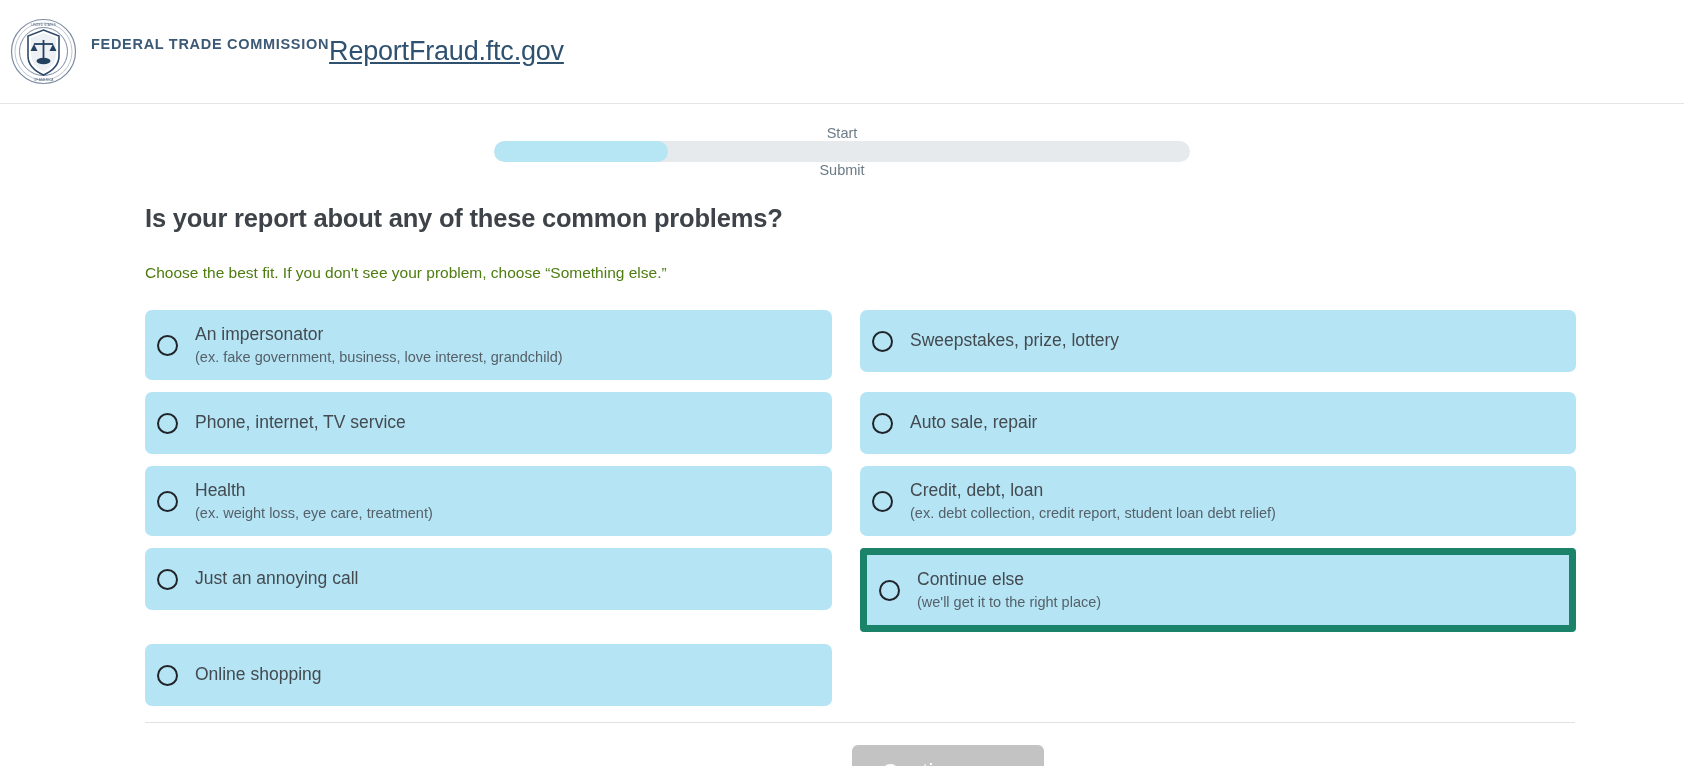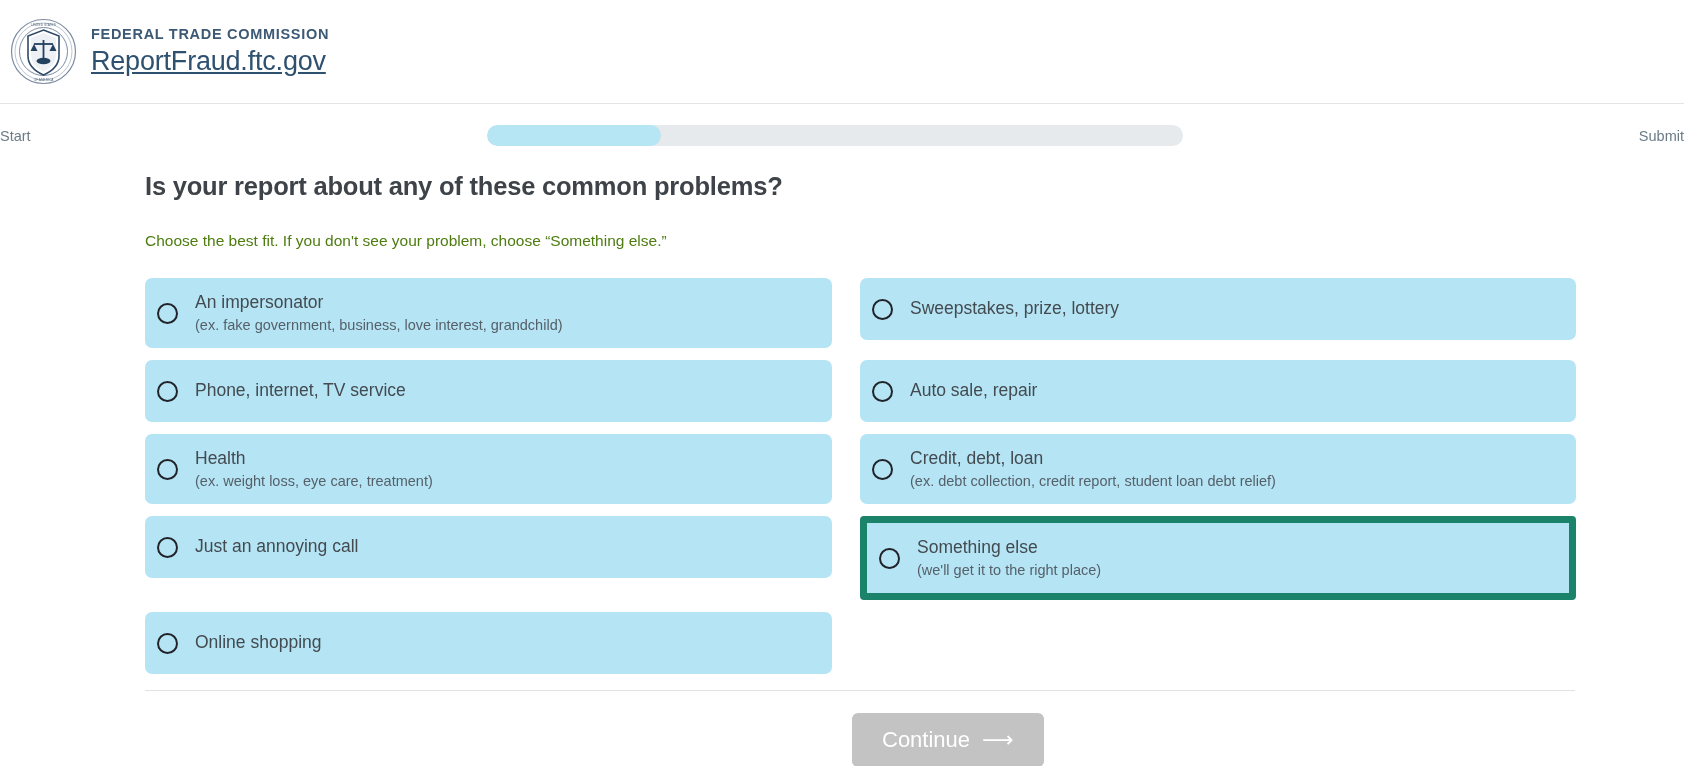--- a/index.html
+++ b/index.html
@@ -23,21 +23,21 @@
   .brand {
     display: flex;
     align-items: center;
     gap: 14px;
   }
   .seal {
     width: 67px;
     height: 67px;
     flex: 0 0 67px;
   }
-  .brand-text { display: flex; flex-direction: column; justify-content: center; }
+  .brand-text { display: flex; flex-direction: row; justify-content: center; }
   .agency-name {
     font-size: 14.5px;
     letter-spacing: 0.7px;
     color: #3c5975;
     font-weight: 600;
     line-height: 1.1;
     margin-bottom: 4px;
   }
   .site-name {
     font-size: 27px;
@@ -45,22 +45,23 @@
     font-weight: 400;
     line-height: 1.1;
     letter-spacing: -0.2px;
     text-decoration: underline;
   }
 
   
   .progress-row {
     display: flex;
     align-items: center;
-    justify-content: space-between;
+    justify-content: flex-start;
     margin-top: 21px;
+    flex-direction: column;
   }
   .progress-label {
     font-size: 14.5px;
     color: #6b7b86;
     white-space: nowrap;
   }
   .progress-track {
     width: 696px;
     height: 21px;
     background: #e6eaec;
@@ -278,21 +279,21 @@
           <span class="option-text">
             <span class="option-label">Credit, debt, loan</span>
             <span class="option-hint">(ex. debt collection, credit report, student loan debt relief)</span>
           </span>
         </div>
       </div>
       <div class="option-cell focused">
         <div class="option-card">
           <span class="radio"></span>
           <span class="option-text">
-            <span class="option-label">Something else</span>
+            <span class="option-label">Continue else</span>
             <span class="option-hint">(we'll get it to the right place)</span>
           </span>
         </div>
       </div>
     </div>
 </main>
 
 <div class="divider"></div>
 
 <div class="actions">

